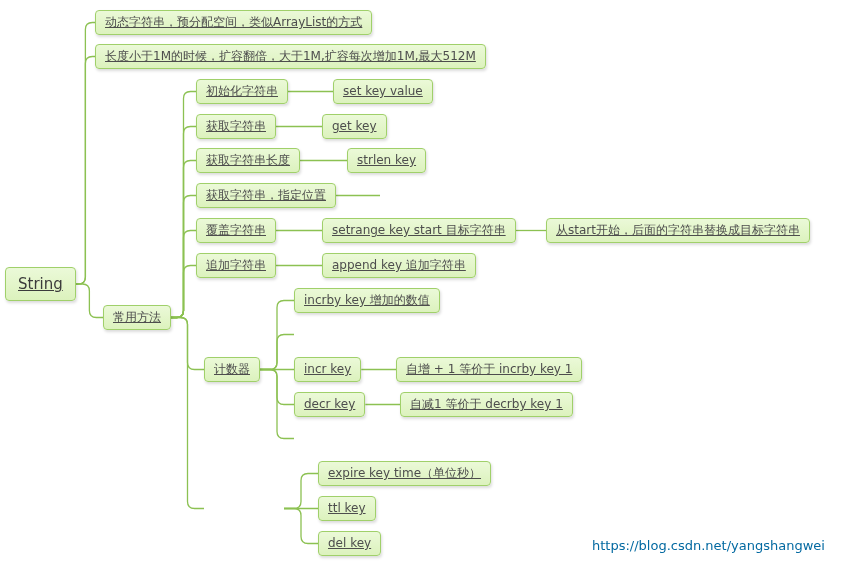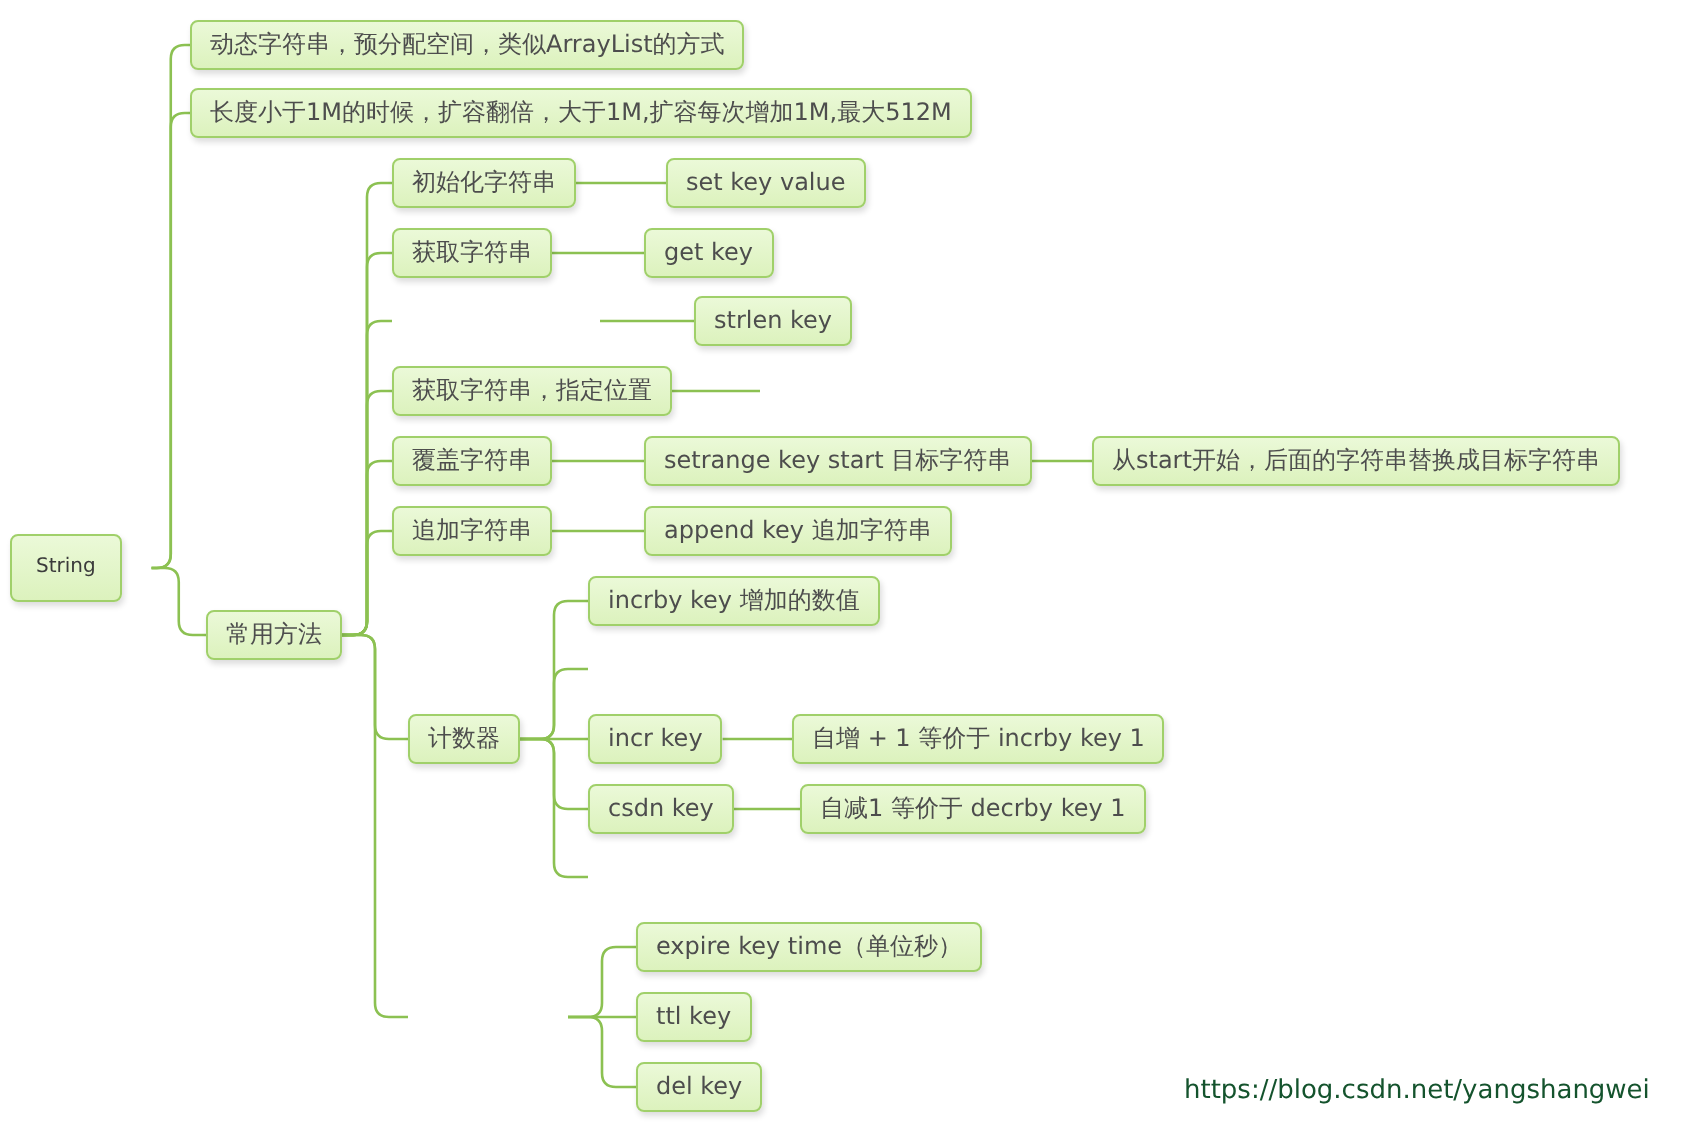--- a/index.html
+++ b/index.html
@@ -11,32 +11,33 @@
     box-sizing:border-box;
     background:linear-gradient(180deg,#ebf9d8 0%,#dcf2bd 100%);
     border:1px solid #a0d06a;
     border-radius:4px;
     box-shadow:1px 2px 3px rgba(0,0,0,0.14);
     color:#4d4d4d;
     font-size:12px;
     line-height:17px;
     padding:3px 9px;
     white-space:nowrap;
+    text-decoration:underline;
   }
   .node.root{
-    font-size:10px;
+    font-size:15px;
     line-height:20px;
     padding:6px 12px;
     color:#3b3b3b;
   }
   .watermark{
     position:absolute;
     left:592px;top:538px;
     font-size:13px;
-    color:#14532d;
+    color:#0369a1;
     white-space:nowrap;
   }
 </style>
 </head>
 <body>
 
 <div class="canvas">
   <svg id="connector-layer" width="852" height="565" viewBox="0 0 852 565">
       <path d="M75.765625 284 H78.3828125 Q85.3828125 284 85.3828125 277 V29.5 Q85.3828125 22.5 92.3828125 22.5 H95" fill="none" stroke="#8cc152" stroke-width="1.3"></path>
       <path d="M75.765625 284 H78.3828125 Q85.3828125 284 85.3828125 277 V63.5 Q85.3828125 56.5 92.3828125 56.5 H95" fill="none" stroke="#8cc152" stroke-width="1.3"></path>
@@ -73,36 +74,37 @@
   <div class="node" style="left:95px;top:10px">动态字符串，预分配空间，类似ArrayList的方式</div>
   <div class="node" style="left:95px;top:44px">长度小于1M的时候，扩容翻倍，大于1M,扩容每次增加1M,最大512M</div>
   <div class="node" style="left:103px;top:305px">常用方法</div>
 
   <div class="node" style="left:196px;top:79px">初始化字符串</div>
   <div class="node" style="left:333px;top:79px">set key value</div>
 
   <div class="node" style="left:196px;top:114px">获取字符串</div>
   <div class="node" style="left:322px;top:114px">get key</div>
 
+  <div class="node" style="left:196px;top:148px">获取字符串长度</div>
   <div class="node" style="left:347px;top:148px">strlen key</div>
 
   <div class="node" style="left:196px;top:183px">获取字符串，指定位置</div>
 
   <div class="node" style="left:196px;top:218px">覆盖字符串</div>
   <div class="node" style="left:322px;top:218px">setrange key start 目标字符串</div>
   <div class="node" style="left:546px;top:218px">从start开始，后面的字符串替换成目标字符串</div>
 
   <div class="node" style="left:196px;top:253px">追加字符串</div>
   <div class="node" style="left:322px;top:253px">append key 追加字符串</div>
 
   <div class="node" style="left:204px;top:357px">计数器</div>
   <div class="node" style="left:294px;top:288px">incrby key 增加的数值</div>
   <div class="node" style="left:294px;top:357px">incr key</div>
   <div class="node" style="left:396px;top:357px">自增 + 1 等价于 incrby key 1</div>
-  <div class="node" style="left:294px;top:392px">csdn key</div>
+  <div class="node" style="left:294px;top:392px">decr key</div>
   <div class="node" style="left:400px;top:392px">自减1 等价于 decrby key 1</div>
 
   <div class="node" style="left:318px;top:461px">expire key time（单位秒）</div>
   <div class="node" style="left:318px;top:496px">ttl key</div>
   <div class="node" style="left:318px;top:531px">del key</div>
 
   <div class="watermark">https://blog.csdn.net/yangshangwei</div>
 </div>
 
 </body></html>

